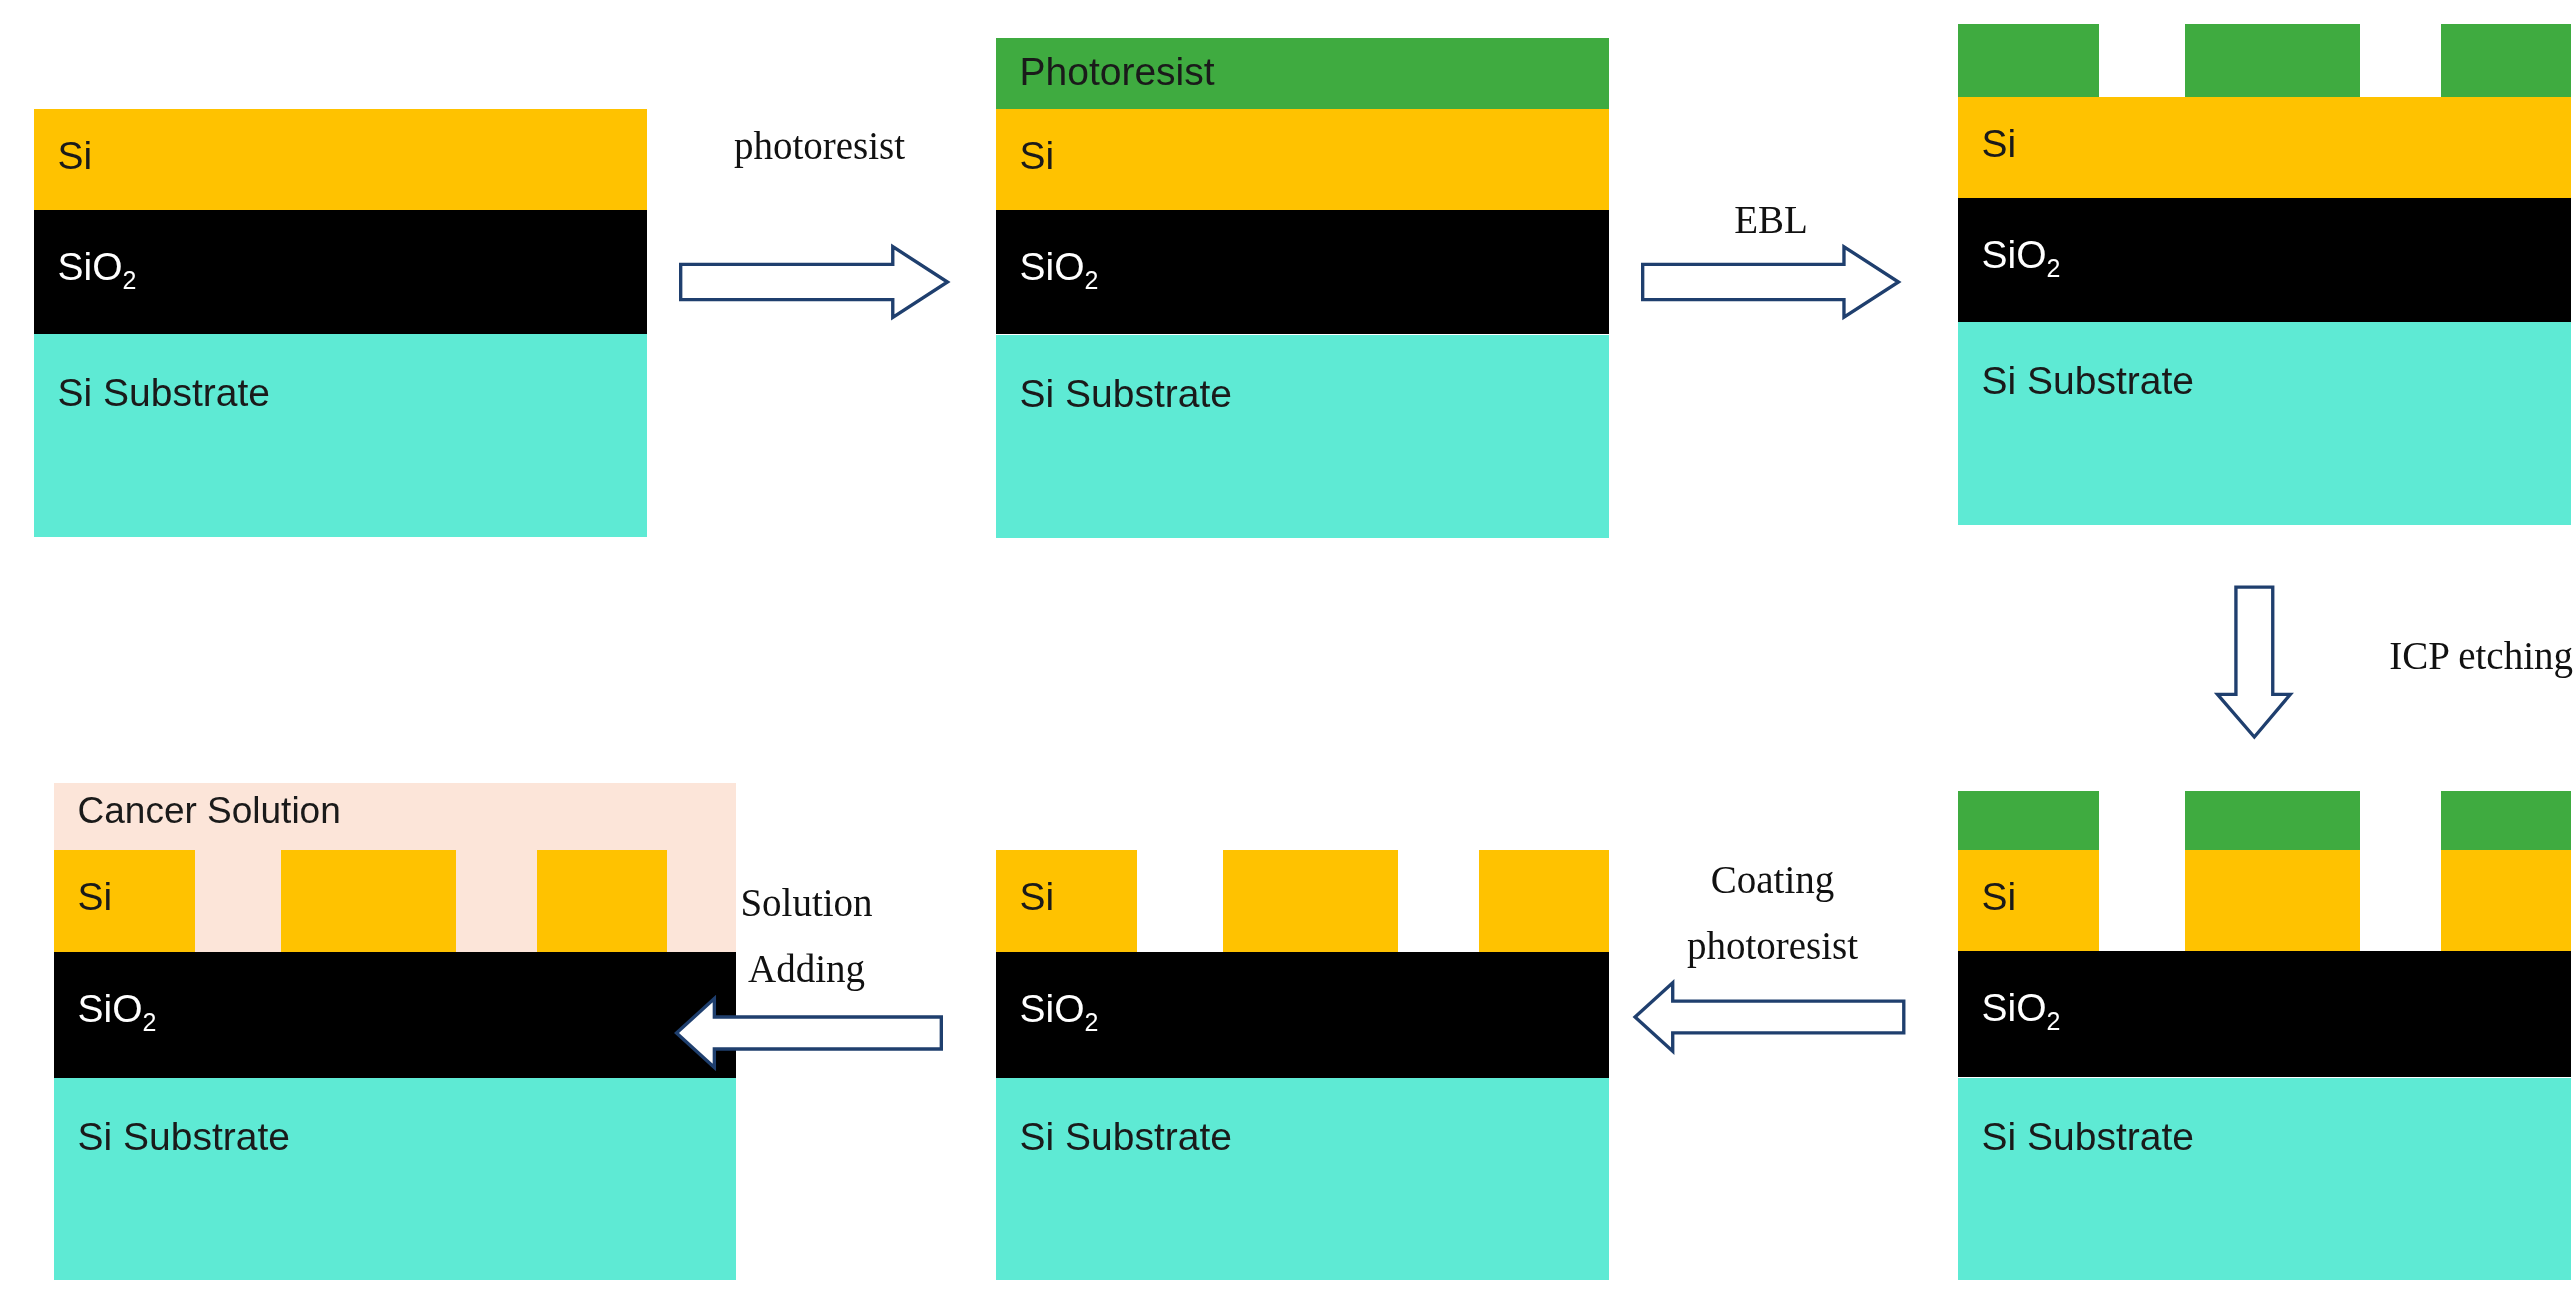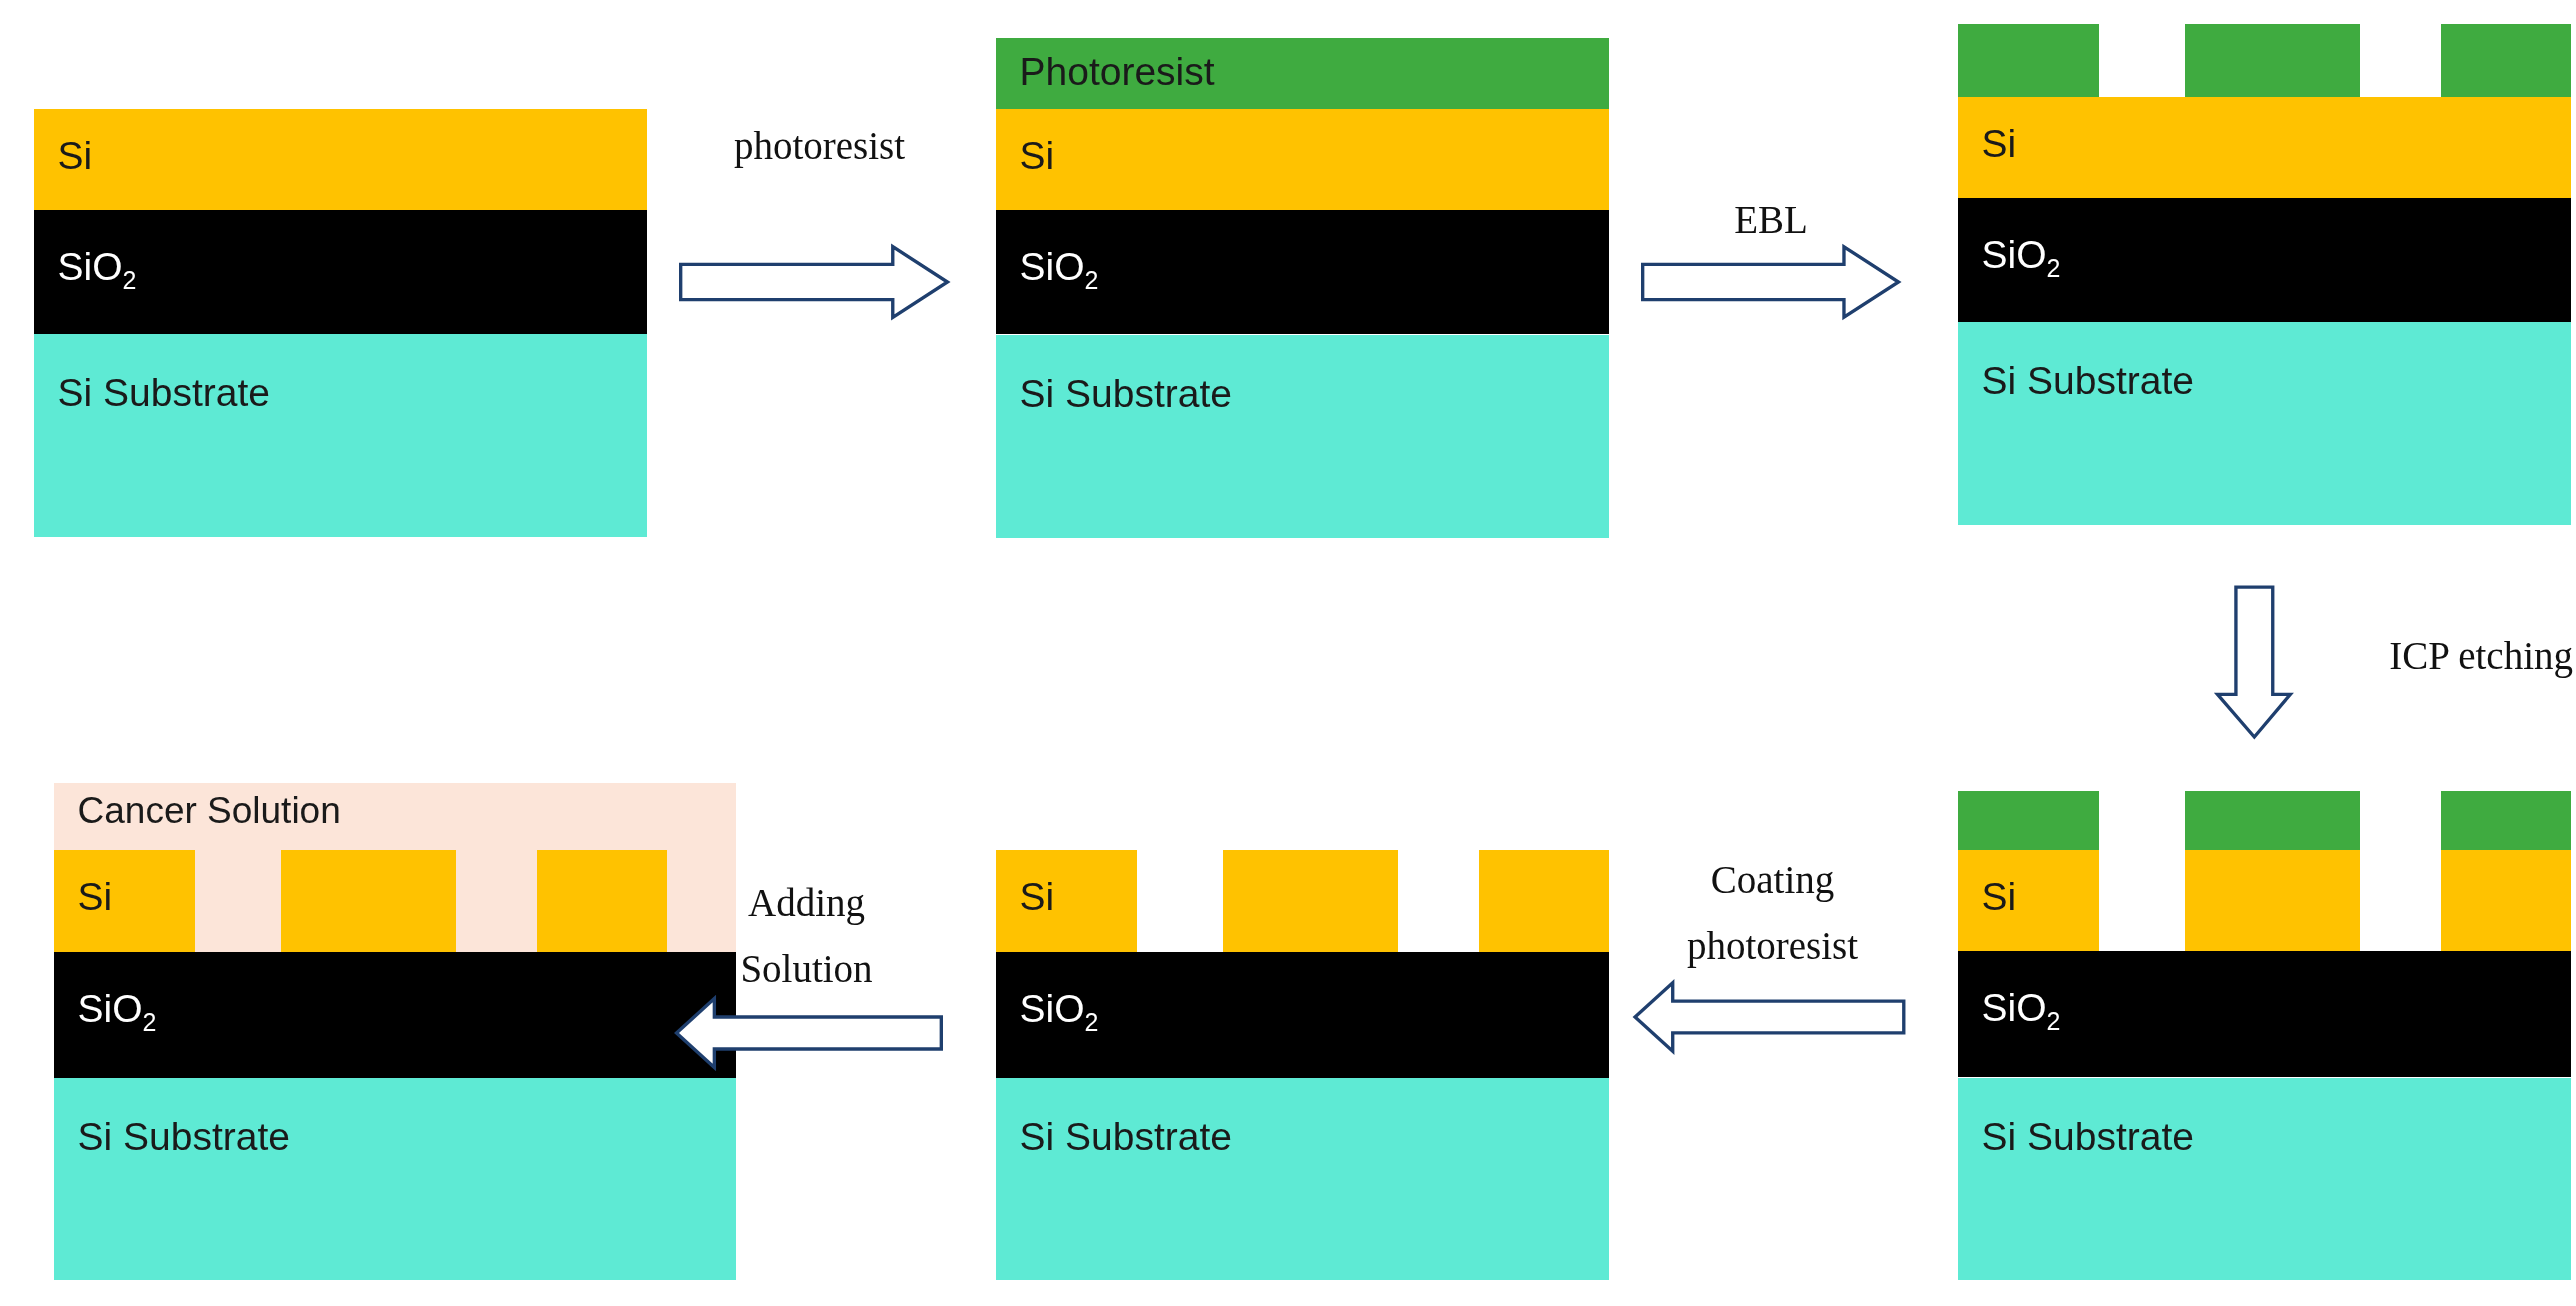--- a/index.html
+++ b/index.html
@@ -159,19 +159,19 @@
 
 <div class="step-label" style="left:1638px; top:847px; width:269px;">
   <div>Coating</div>
   <div>photoresist</div>
 </div>
 <svg class="arrow-svg" style="left:1632px; top:981px;" width="274" height="72" viewBox="0 0 326 86">
   <polygon class="block-arrow" points="324,24 48,24 48,2 3,43 48,84 48,62 324,62"></polygon>
 </svg>
 
 <div class="step-label" style="left:672px; top:870px; width:269px;">
+  <div>Solution</div>
   <div>Adding</div>
-  <div>Solution</div>
 </div>
 <svg class="arrow-svg" style="left:674px; top:996px;" width="269" height="74" viewBox="0 0 320 88">
   <polygon class="block-arrow" points="318,25 48,25 48,3 3,44 48,85 48,63 318,63"></polygon>
 </svg>
 
 
 </body></html>

